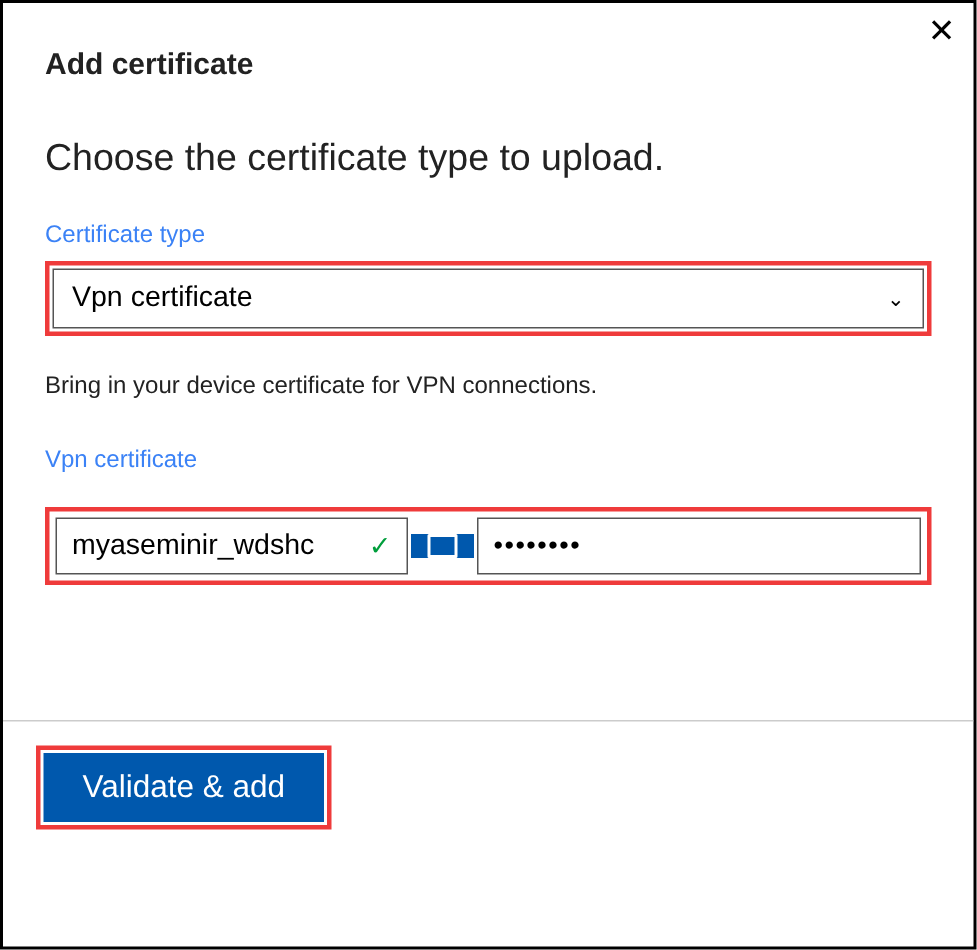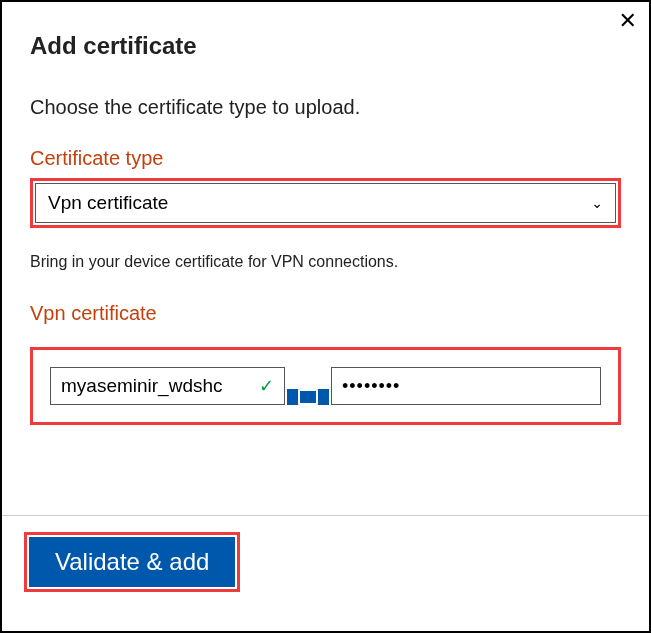--- a/index.html
+++ b/index.html
@@ -25,33 +25,33 @@
       cursor: pointer;
       line-height: 1;
       background: none;
       border: none;
       color: #000;
     }
     .content {
       padding: 30px 28px 20px 28px;
     }
     .title {
-      font-size: 24px;
+      font-size: 20px;
       font-weight: 600;
       color: #222;
       margin-bottom: 36px;
     }
     .instruction {
-      font-size: 20px;
+      font-size: 25px;
       color: #222;
       margin-bottom: 28px;
     }
     .label {
-      font-size: 20px;
-      color: #c2410c;
+      font-size: 16px;
+      color: #3b82f6;
       margin-bottom: 8px;
       display: block;
     }
     .select-wrapper {
       border: 3px solid #ef3b3b;
       padding: 2px;
       margin-bottom: 22px;
     }
     .select-inner {
       border: 1px solid #555;
@@ -77,23 +77,23 @@
       margin-bottom: 14px;
     }
     .col-left {
       flex: 0 0 290px;
     }
     .col-right {
       flex: 1;
     }
     .field-row {
       display: flex;
-      align-items: flex-end;
+      align-items: center;
       border: 3px solid #ef3b3b;
-      padding: 17px;
+      padding: 4px;
     }
     .file-input-box {
       flex: 0 0 235px;
       border: 1px solid #555;
       padding: 7px 10px;
       display: flex;
       align-items: center;
       justify-content: space-between;
       font-size: 19px;
       background: #fff;
@@ -157,21 +157,21 @@
     .validate-btn-wrapper {
       display: inline-block;
       border: 3px solid #ef3b3b;
       padding: 2px;
     }
     .validate-btn {
       background: #0058ad;
       color: #fff;
       border: none;
       padding: 11px 26px;
-      font-size: 24px;
+      font-size: 21px;
       cursor: pointer;
       font-family: inherit;
     }
   </style>
 </head>
 <body>
 
 <button class="close-btn">✕</button>
 
 <div class="content">

